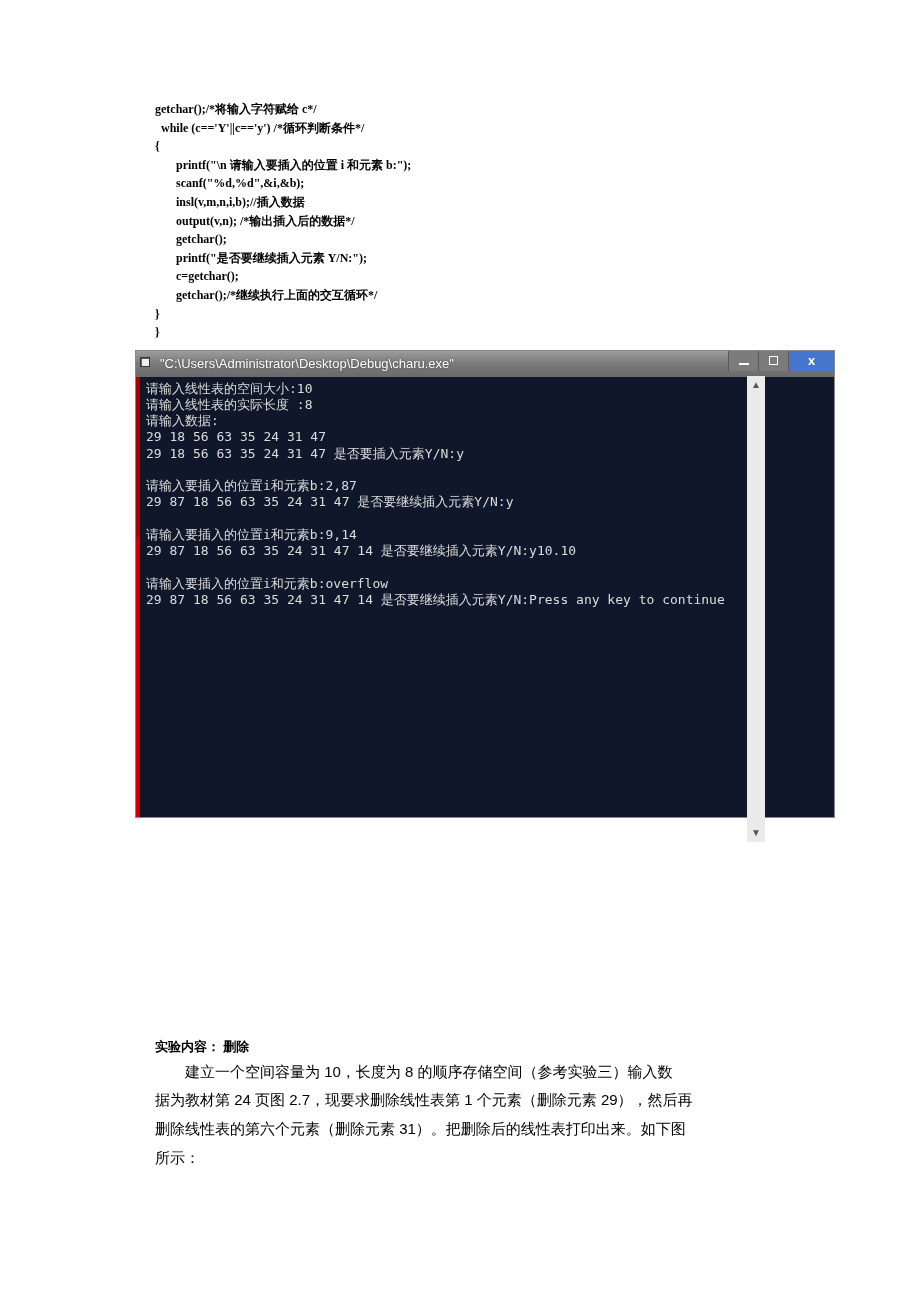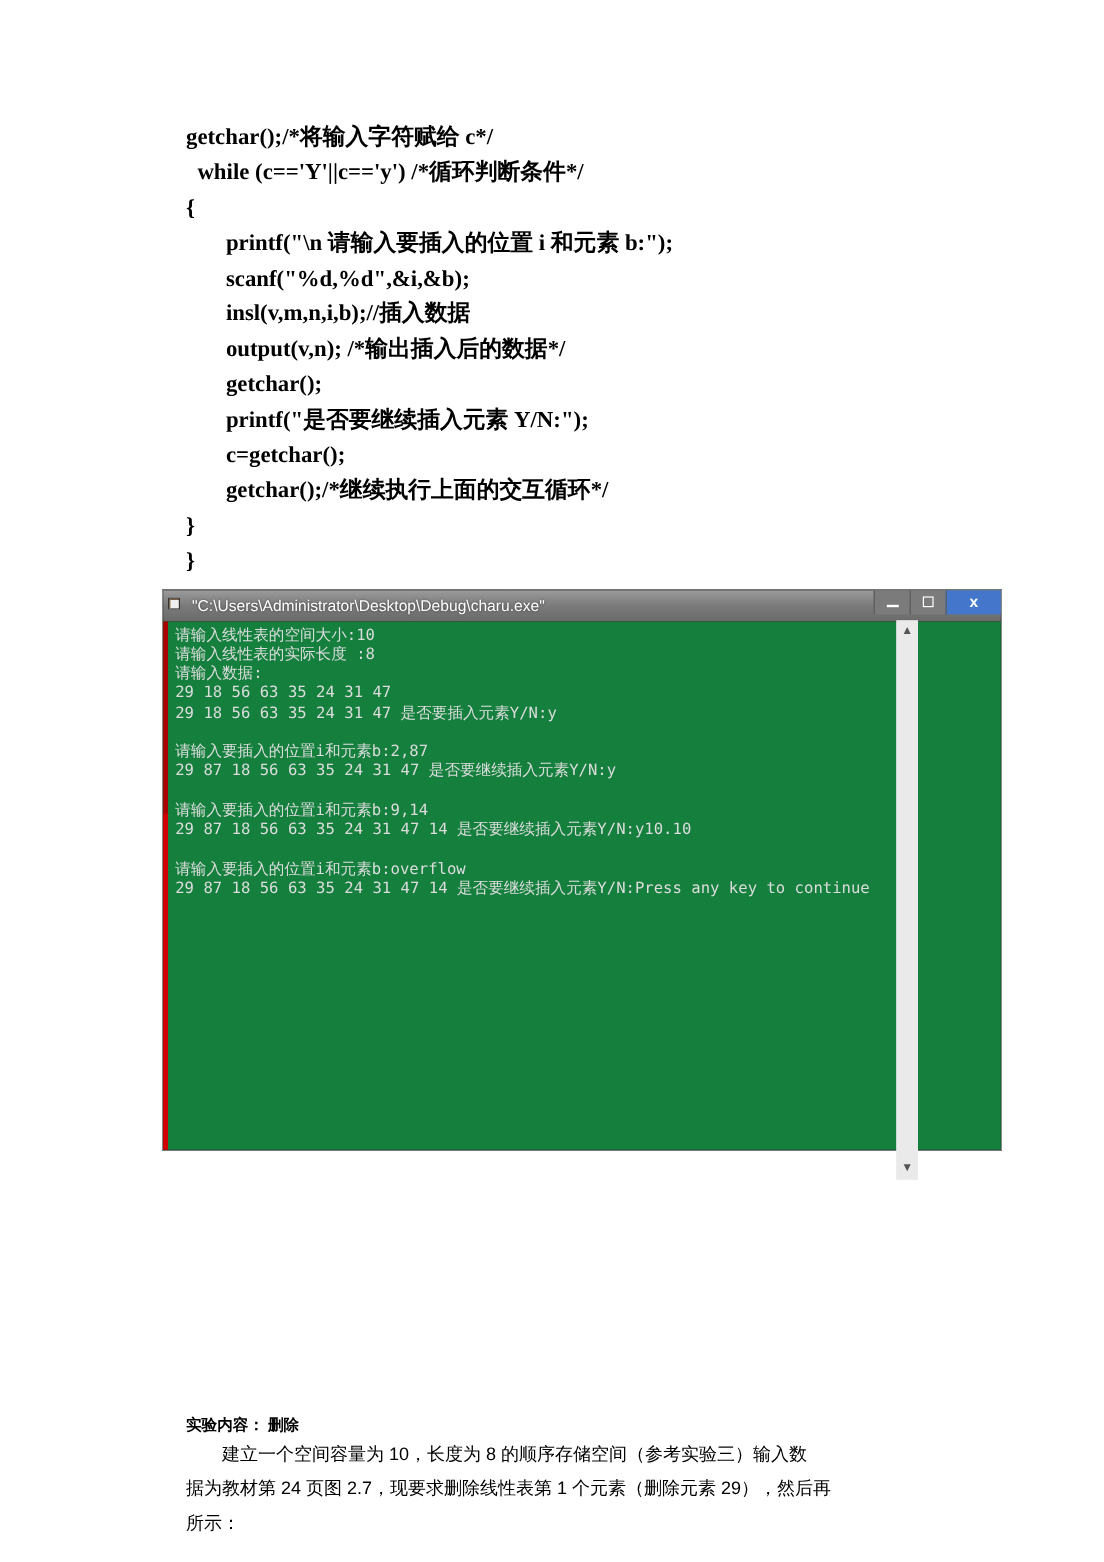--- a/index.html
+++ b/index.html
@@ -8,21 +8,21 @@
     padding: 0;
     background: #fff;
     font-family: "SimSun", "宋体", serif;
     width: 920px;
   }
   .page {
     padding: 100px 155px 60px 155px;
   }
   .code-block {
     font-family: "SimSun", "宋体", serif;
-    font-size: 19px;
+    font-size: 12px;
     line-height: 1.55;
     font-weight: bold;
     white-space: pre;
   }
   .console-window {
     margin-top: 8px;
     background: #000;
     border: 1px solid #888;
     width: 700px;
     margin-left: -20px;
@@ -73,21 +73,21 @@
     color: #fff;
     font-family: Arial, sans-serif;
     font-size: 11px;
   }
   .win-btn.close { background:#4477cc; width: 46px; }
   .min-line { width:10px; height:2px; background:#fff; margin-top:6px; }
   .max-box { width:9px; height:9px; border:1px solid #fff; }
   .x-mark { font-weight:bold; font-size:13px; }
   .console-body {
     position: relative;
-    background: #15803d;
+    background: #0f172a;
     color: #dcdcdc;
     font-family: "NSimSun", "SimSun", "Consolas", monospace;
     font-size: 13px;
     line-height: 1.25;
     padding: 4px 6px 4px 6px;
     min-height: 440px;
     white-space: pre;
     border-left: 4px solid #a00;
   }
   .console-body .redbar {
@@ -188,15 +188,16 @@
       <div class="track"></div>
       <div class="arrow">▼</div>
     </div>
   </div>
 
   <div class="section-gap"></div>
 
   <div class="section-title">实验内容： 删除</div>
   <div class="section-body">建立一个空间容量为 10，长度为 8 的顺序存储空间（参考实验三）输入数</div>
   <div class="section-body cont">据为教材第 24 页图 2.7，现要求删除线性表第 1 个元素（删除元素 29），然后再</div>
+  <div class="section-body cont">删除线性表的第六个元素（删除元素 31）。把删除后的线性表打印出来。如下图</div>
   <div class="section-body cont">所示：</div>
 
 </div>
 
 </body></html>

